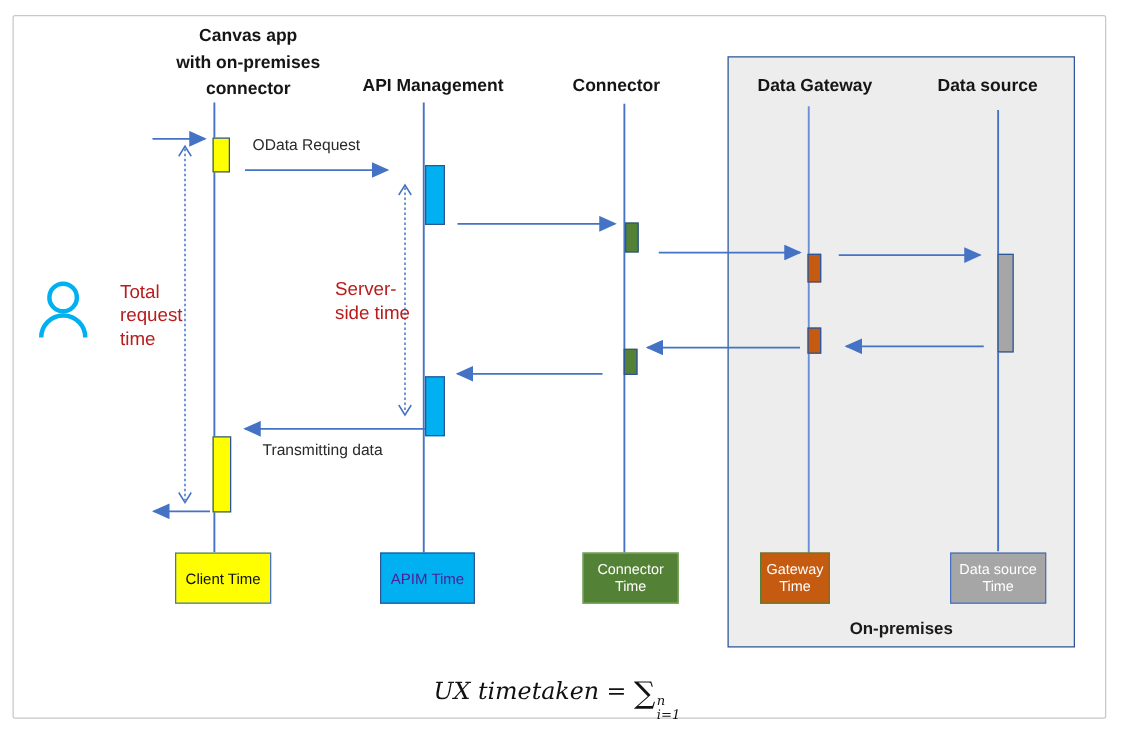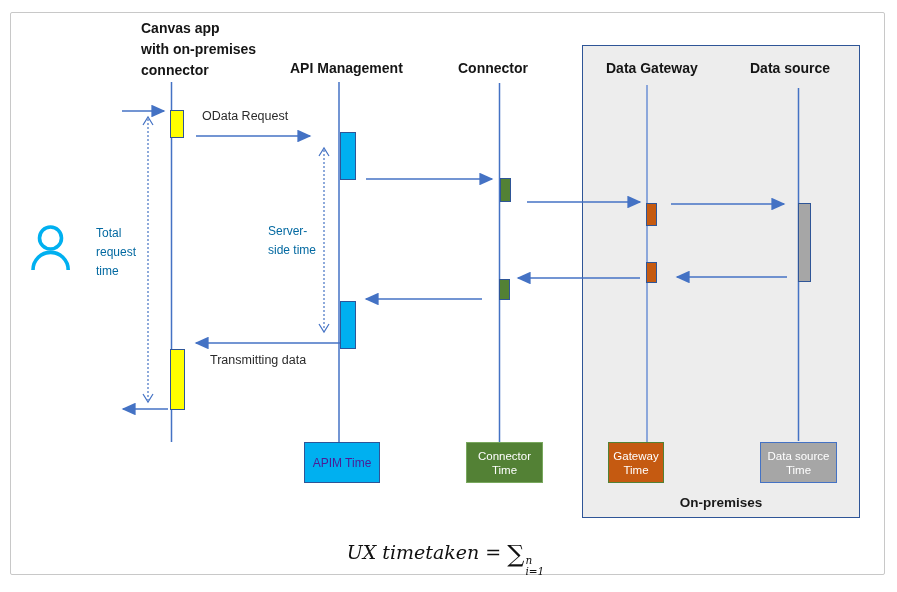--- a/index.html
+++ b/index.html
@@ -7,21 +7,21 @@
     position:relative;width:897px;height:592px;background:#fff;overflow:hidden;
     font-family:"Liberation Sans",sans-serif;color:#1a1a1a;
   }
   #frame{
     position:absolute;left:10px;top:12px;width:873px;height:561px;
     border:1px solid #c8c8c8;border-radius:2px;background:#fff;
   }
   .abs{position:absolute;}
   .preline{white-space:pre-line;}
   .hdr{font-weight:bold;font-size:14px;line-height:21px;color:#151515;z-index:4;}
-  .note{font-size:12px;line-height:19px;color:#0369a1;z-index:4;}
+  .note{font-size:15px;line-height:19px;color:#b91c1c;z-index:4;}
   .msg{font-size:12.5px;color:#2a2a2a;z-index:4;}
   #onprem-box{
     left:582px;top:45px;width:278px;height:473px;background:#ededed;
     border:1.5px solid #2e5597;box-sizing:border-box;z-index:0;
   }
   #onprem-label{left:582px;top:495px;width:278px;text-align:center;
     font-weight:bold;font-size:13.5px;z-index:4;}
   svg.overlay{position:absolute;left:0;top:0;z-index:1;}
   .bar{position:absolute;box-sizing:border-box;border:1.5px solid #2e5597;z-index:2;}
   .bar.yellow{background:#ffff00;}
@@ -86,21 +86,21 @@
 
     <line x1="148" y1="119" x2="148" y2="400" stroke="#4472c4" stroke-width="1.2" stroke-dasharray="2,2"></line>
     <polyline points="143,125 148,117 153,125" fill="none" stroke="#4472c4" stroke-width="1.2"></polyline>
     <polyline points="143,394 148,402 153,394" fill="none" stroke="#4472c4" stroke-width="1.2"></polyline>
 
     <line x1="324" y1="150" x2="324" y2="330" stroke="#4472c4" stroke-width="1.2" stroke-dasharray="2,2"></line>
     <polyline points="319,156 324,148 329,156" fill="none" stroke="#4472c4" stroke-width="1.2"></polyline>
     <polyline points="319,324 324,332 329,324" fill="none" stroke="#4472c4" stroke-width="1.2"></polyline>
   </svg>
 
-  <div class="abs hdr preline" style="left:141px;top:18px;">Canvas app
+  <div class="abs hdr preline" style="left:141px;top:18px;text-align:center;">Canvas app
 with on-premises
 connector</div>
   <div class="abs hdr" style="left:290px;top:58px;">API Management</div>
   <div class="abs hdr" style="left:458px;top:58px;">Connector</div>
   <div class="abs hdr" style="left:606px;top:58px;">Data Gateway</div>
   <div class="abs hdr" style="left:750px;top:58px;">Data source</div>
 
   <div class="bar yellow" style="left:170px;top:110px;width:14px;height:28px;"></div>
   <div class="bar yellow" style="left:170px;top:349px;width:15px;height:61px;"></div>
   <div class="bar cyan" style="left:340px;top:132px;width:16px;height:48px;"></div>
@@ -117,20 +117,23 @@
 request
 time</div>
   <div class="abs note preline" style="left:268px;top:222px;">Server-
 side time</div>
 
   <svg class="abs person-icon" style="left:30px;top:221px;" width="42" height="50" viewBox="0 0 42 50">
     <circle cx="20.5" cy="17" r="11" fill="none" stroke="#00b0f0" stroke-width="3.6"></circle>
     <path d="M3,49 A17.6,17.6 0 0 1 38.2,49" fill="none" stroke="#00b0f0" stroke-width="3.6"></path>
   </svg>
 
+  <div class="legend" id="legend-client">
+    <span class="preline">Client Time</span>
+  </div>
   <div class="legend" id="legend-apim">
     <span class="preline">APIM Time</span>
   </div>
   <div class="legend white" id="legend-connector">
     <span class="preline">Connector
 Time</span>
   </div>
   <div class="legend white" id="legend-gateway">
     <span class="preline">Gateway
 Time</span>

